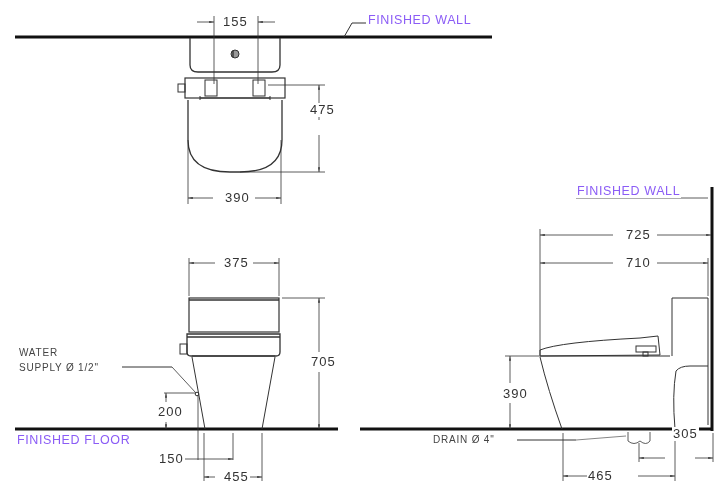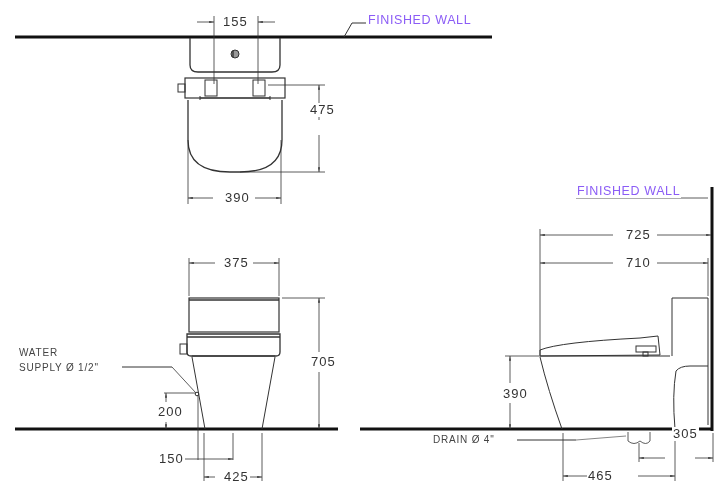--- a/index.html
+++ b/index.html
@@ -142,32 +142,33 @@
 
       <line x1="639" y1="443" x2="639" y2="462" stroke-width="0.8"></line>
       <line x1="713" y1="433" x2="713" y2="462" stroke-width="0.8"></line>
       <line x1="665" y1="458" x2="639" y2="458" stroke-width="0.8" marker-end="url(#arr)"></line>
       <line x1="695" y1="458" x2="713" y2="458" stroke-width="0.8" marker-end="url(#arr)"></line>
     </g>
   </svg>
 
   <span class="lbl" style="left:367px;top:13px;">FINISHED  WALL</span>
   <span class="lbl" style="left:576px;top:184px;">FINISHED  WALL</span>
+  <span class="lbl" style="left:16px;top:433px;">FINISHED  FLOOR</span>
   <span class="lbl note" style="left:18px;top:346px;">WATER</span>
   <span class="lbl note" style="left:18px;top:361px;">SUPPLY Ø 1/2"</span>
   <span class="lbl note" style="left:432px;top:433px;">DRAIN Ø 4"</span>
 
   <span class="lbl dim" style="left:216px;top:15px;">155</span>
   <span class="lbl dim" style="left:303px;top:103px;">475</span>
   <span class="lbl dim" style="left:218px;top:191px;">390</span>
 
   <span class="lbl dim" style="left:217px;top:256px;">375</span>
   <span class="lbl dim" style="left:304px;top:355px;">705</span>
   <span class="lbl dim" style="left:151px;top:405px;">200</span>
   <span class="lbl dim" style="left:152px;top:452px;">150</span>
-  <span class="lbl dim" style="left:217px;top:470px;">425</span>
+  <span class="lbl dim" style="left:217px;top:470px;">455</span>
 
   <span class="lbl dim" style="left:619px;top:228px;">725</span>
   <span class="lbl dim" style="left:619px;top:256px;">710</span>
   <span class="lbl dim" style="left:496px;top:387px;">390</span>
   <span class="lbl dim" style="left:581px;top:469px;">465</span>
   <span class="lbl dim" style="left:666px;top:427px;">305</span>
 </div>
 
 </body></html>

